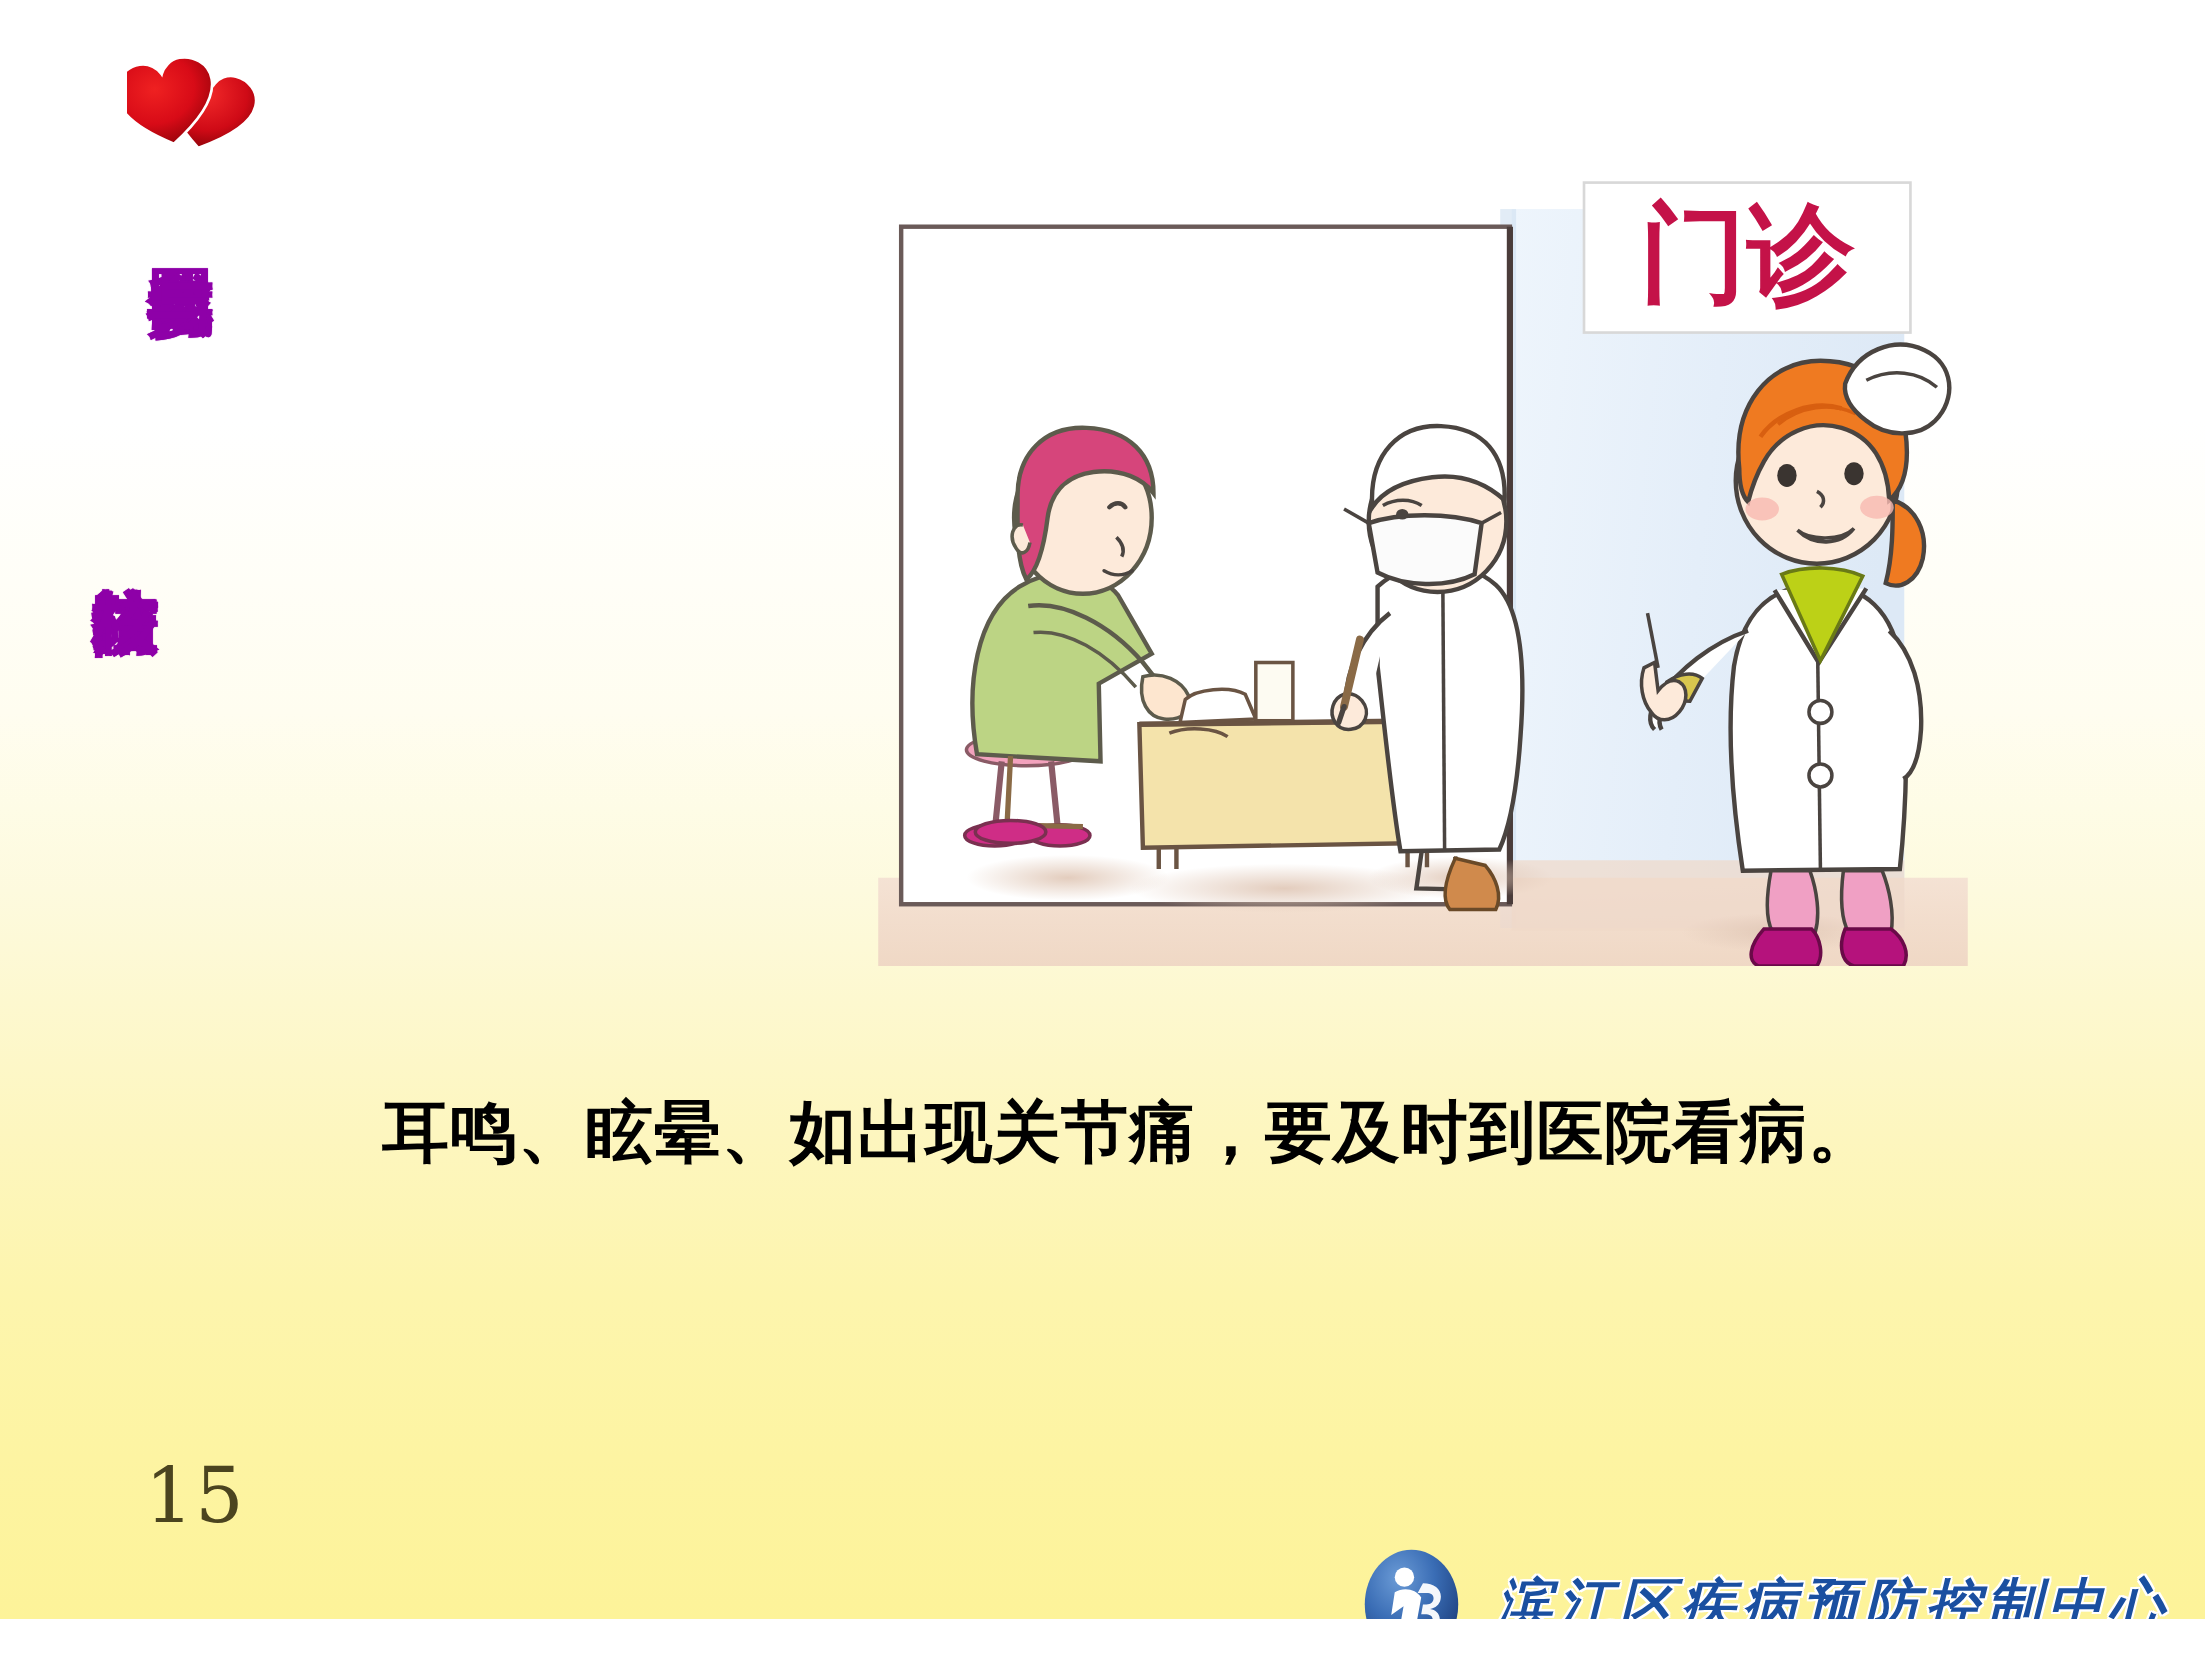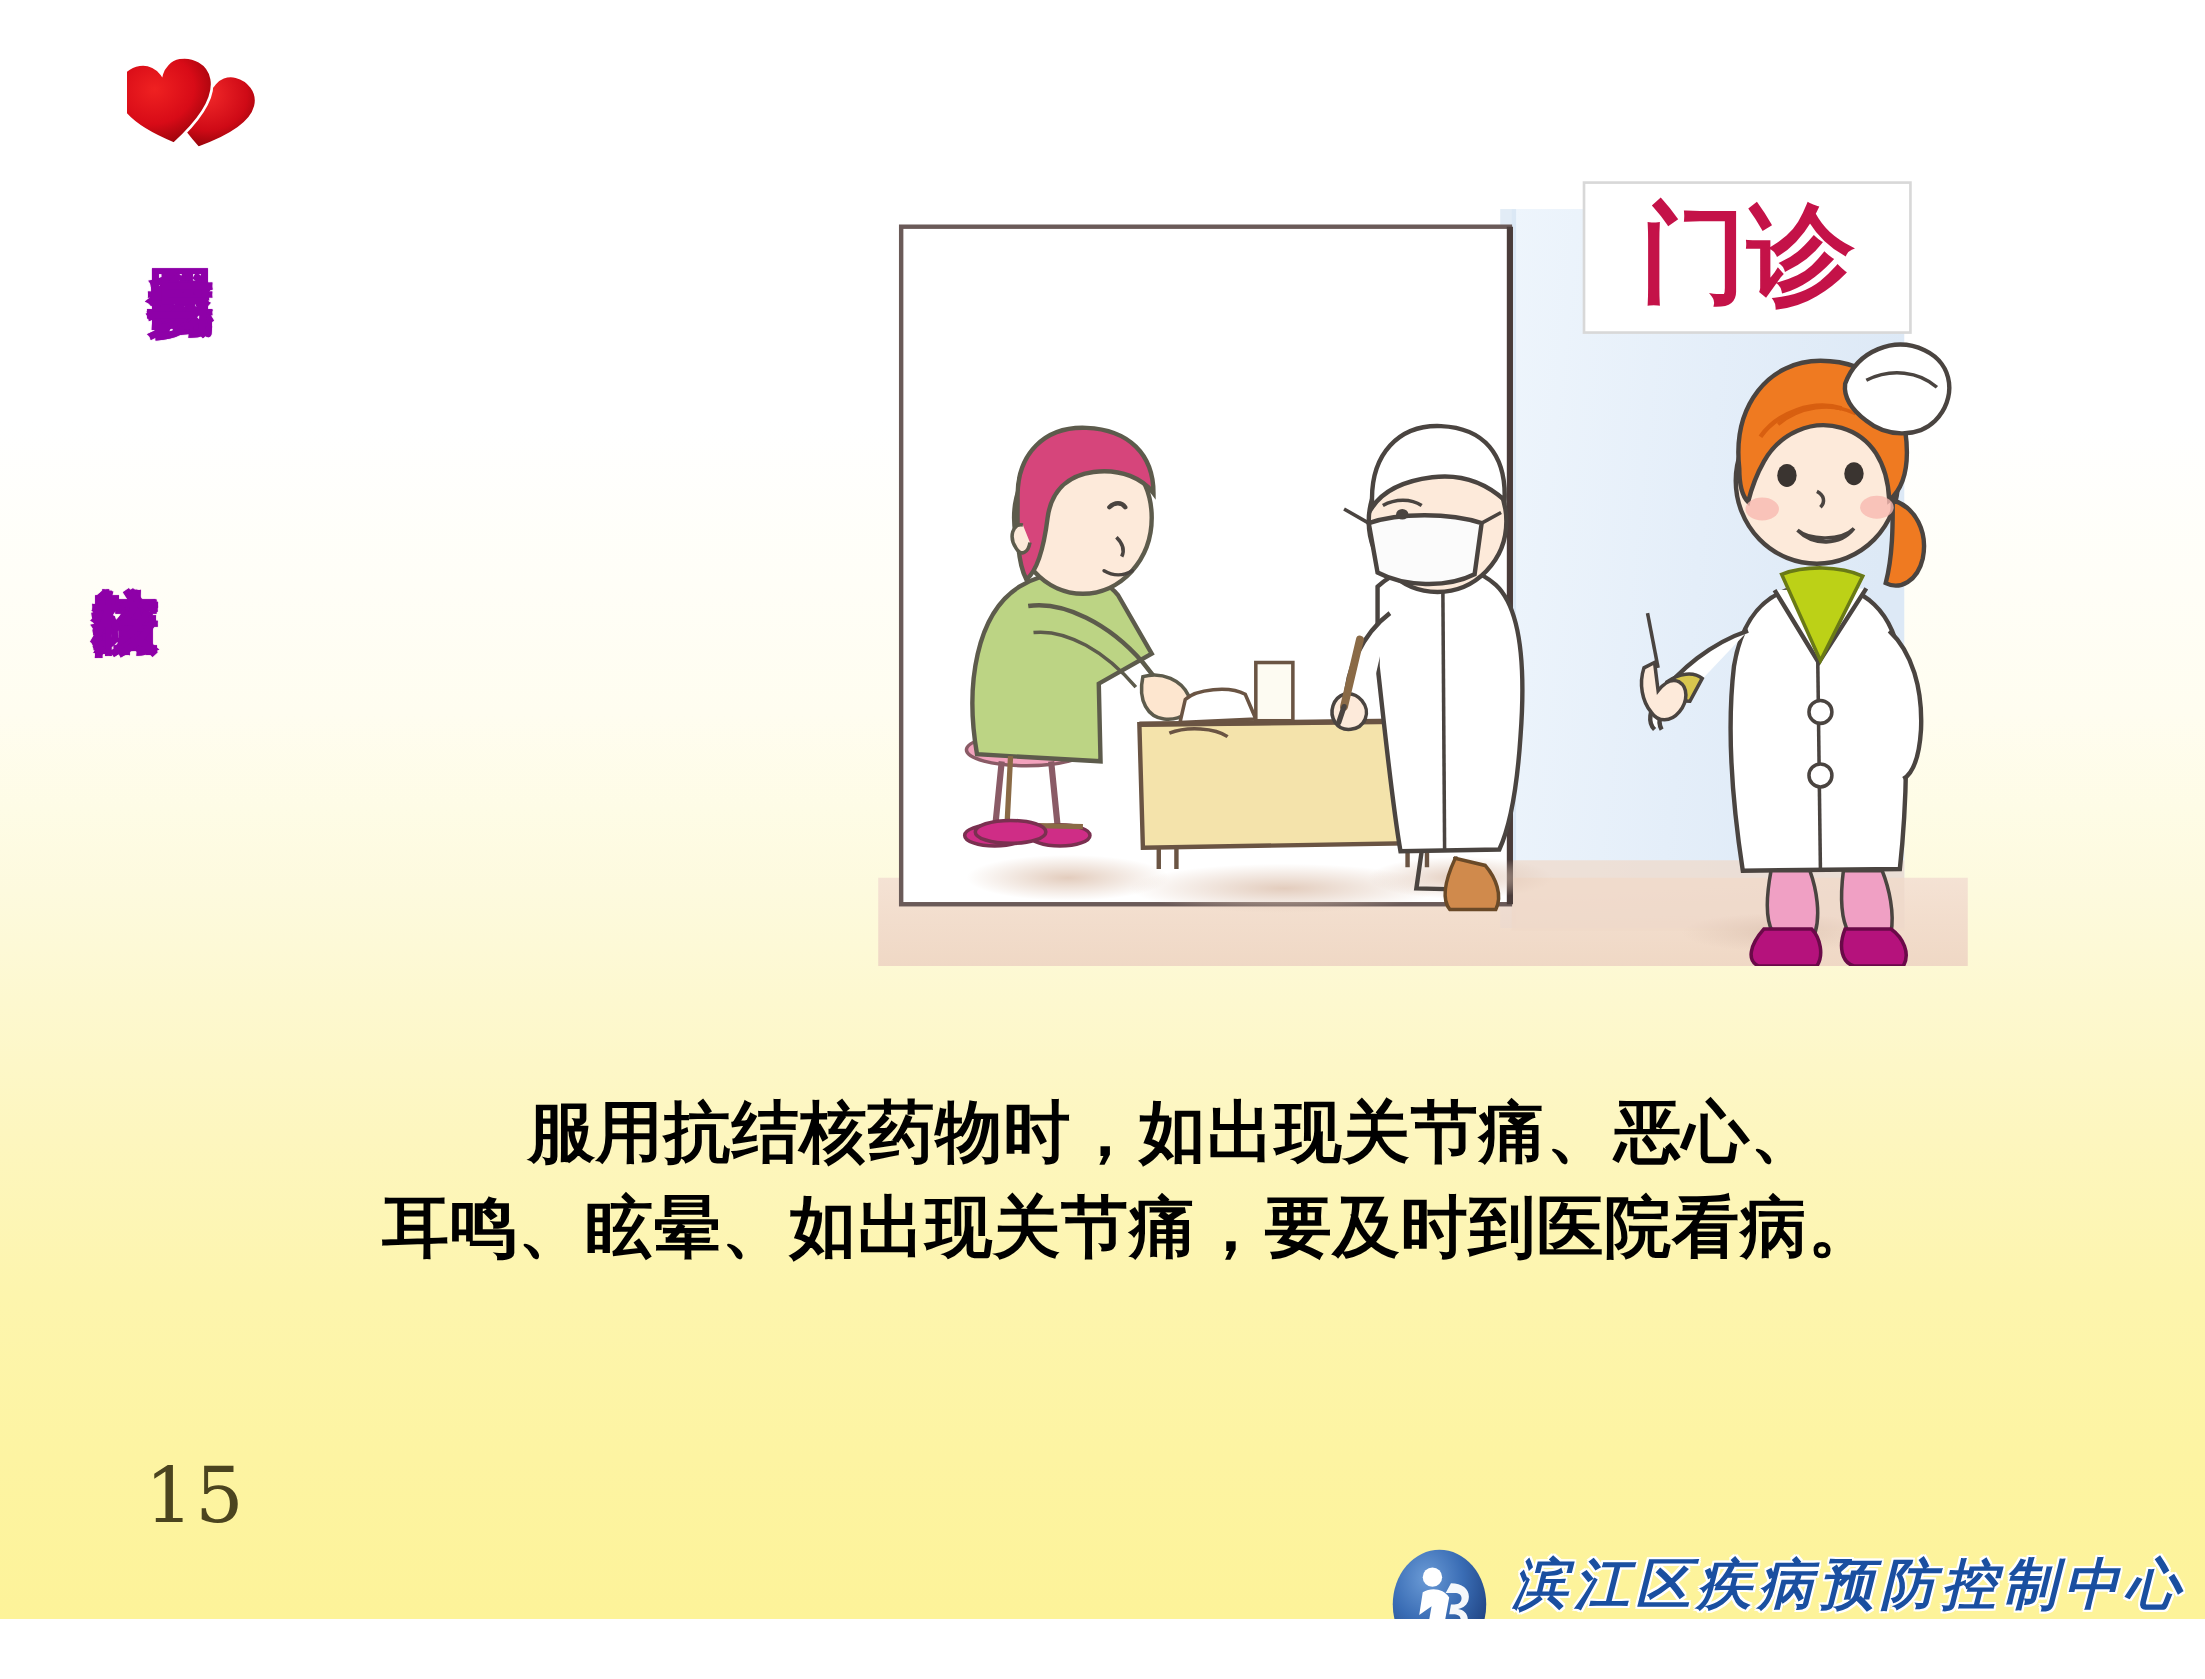--- a/index.html
+++ b/index.html
@@ -105,24 +105,25 @@
     top: 1451px;
     font-family: "DejaVu Serif", "Liberation Serif", serif;
     font-size: 76px;
     color: #4b441f;
     letter-spacing: 1.8px;
   }
 
   
   #footer-org {
     position: absolute;
-    left: 1391px;
+    left: 1363px;
     top: 1548px;
     display: flex;
-    gap: 25px;
+    align-items: center;
+    gap: 37px;
   }
   #org-logo {
     width: 97px;
     height: 113px;
   }
   #org-name {
     color: #1a4fa0;
     font-family: "DejaVu Serif", "Liberation Serif", serif;
     font-weight: 700;
     font-style: italic;
@@ -339,21 +340,20 @@
 
       <path d="M1012,792 C1006,824 1006,848 1014,862 L1062,862 C1068,842 1064,814 1056,792 Z" fill="#f0a0c4" stroke="#4a4440" stroke-width="4"></path>
       <path d="M1094,792 C1090,824 1092,848 1100,862 L1148,862 C1152,840 1146,812 1138,792 Z" fill="#f0a0c4" stroke="#4a4440" stroke-width="4"></path>
 
       <path d="M1004,858 C988,876 984,894 998,900 L1064,900 C1072,888 1068,868 1058,858 Z" fill="#b5127c" stroke="#6a0a48" stroke-width="4"></path>
       <path d="M1096,858 C1088,878 1092,896 1106,900 L1162,900 C1170,886 1162,868 1148,858 Z" fill="#b5127c" stroke="#6a0a48" stroke-width="4"></path>
     </g>
   </svg>
 
   <div id="caption">
-    <span class="line1">服用抗结核药物时，如出现关节痛、恶心、</span>
     <span class="line2">耳鸣、眩晕、如出现关节痛，要及时到医院看病。</span>
   </div>
 
   <div id="page-number">15</div>
 
   <div id="footer-org">
     <svg id="org-logo" viewBox="0 0 110 128">
       <defs>
         <radialGradient id="logog" cx="36%" cy="26%" r="78%">
           <stop offset="0%" stop-color="#6b9bd6"></stop>

